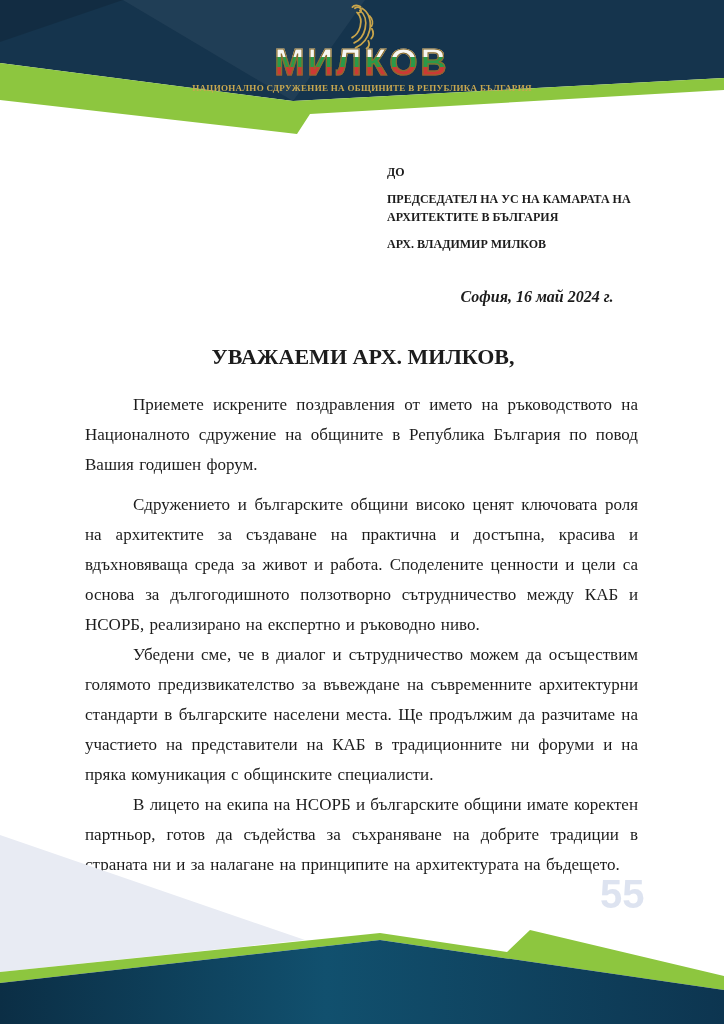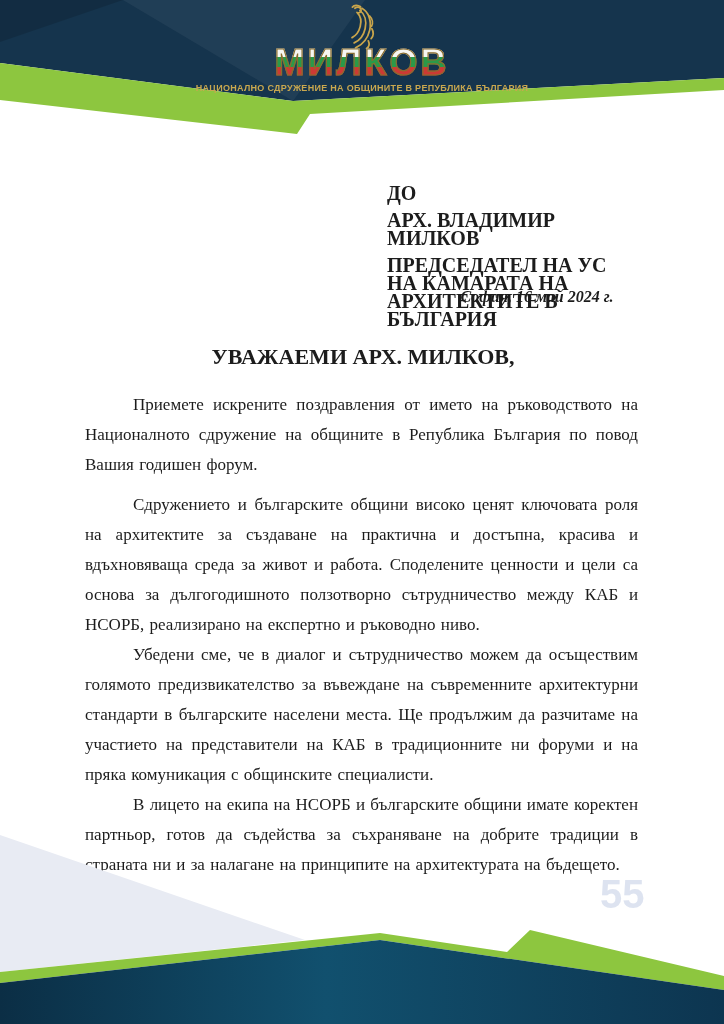--- a/index.html
+++ b/index.html
@@ -25,29 +25,29 @@
     position:absolute;left:0;top:42px;width:724px;
     font-family:"Liberation Sans","DejaVu Sans",sans-serif;
     font-size:36px;font-weight:800;letter-spacing:3px;
     background:linear-gradient(180deg,#f6f6f2 0%,#f6f6f2 36%,#2a9a49 36%,#2a9a49 60%,#cc3a34 60%,#cc3a34 100%);
     -webkit-background-clip:text;background-clip:text;
     color:transparent;
     -webkit-text-stroke:1.2px #8a6d2f;
   }
   .org-name{
     position:absolute;left:0;top:83px;width:724px;
-    font-family:Liberation Sans, sans-serif;
+    font-family:Liberation Serif, serif;
     font-size:9px;font-weight:bold;letter-spacing:.3px;
     color:#c9a84f;white-space:nowrap;
   }
 
   
   .recipient{
-    position:absolute;left:387px;top:184px;width:250px;
-    font-size:20px;font-weight:bold;line-height:18px;
+    position:absolute;left:387px;top:163px;width:250px;
+    font-size:12px;font-weight:bold;line-height:18px;
   }
   .recipient .row{margin-bottom:9px;}
   .dateline{
     position:absolute;left:387px;top:288px;width:300px;
     font-size:16px;font-weight:bold;font-style:italic;line-height:18px;text-align:center;
   }
   .salutation{
     position:absolute;left:163px;top:344px;width:400px;
     font-size:22px;font-weight:bold;text-align:center;
   }
@@ -92,22 +92,22 @@
   <div class="logo">
     <svg class="lion-gold" viewBox="0 0 90 130">
       <use href="#lion" stroke="#c9a54b" stroke-width="5"></use>
     </svg>
     <div class="org-abbr">МИЛКОВ</div>
     <div class="org-name">НАЦИОНАЛНО СДРУЖЕНИЕ НА ОБЩИНИТЕ В РЕПУБЛИКА БЪЛГАРИЯ</div>
   </div>
 
   <div class="recipient">
     <div class="row">ДО</div>
+    <div class="row">ПРЕДСЕДАТЕЛ НА УС НА КАМАРАТА НА АРХИТЕКТИТЕ В БЪЛГАРИЯ</div>
     <div class="row">АРХ. ВЛАДИМИР МИЛКОВ</div>
-    <div class="row">ПРЕДСЕДАТЕЛ НА УС НА КАМАРАТА НА АРХИТЕКТИТЕ В БЪЛГАРИЯ</div>
   </div>
   <div class="dateline">София, 16 май 2024 г.</div>
 
   <div class="salutation">УВАЖАЕМИ АРХ. МИЛКОВ,</div>
 
   <div class="bodytext">
     <p class="p1">Приемете искрените поздравления от името на ръководството на Националното сдружение на общините в Република България по повод Вашия годишен форум.</p>
     <p class="p2">Сдружението и българските общини високо ценят ключовата роля на архитектите за създаване на практична и достъпна, красива и вдъхновяваща среда за живот и работа. Споделените ценности и цели са основа за дългогодишното ползотворно сътрудничество между КАБ и НСОРБ, реализирано на експертно и ръководно ниво.</p>
     <p class="p3">Убедени сме, че в диалог и сътрудничество можем да осъществим голямото предизвикателство за въвеждане на съвременните архитектурни стандарти в българските населени места. Ще продължим да разчитаме на участието на представители на КАБ в традиционните ни форуми и на пряка комуникация с общинските специалисти.</p>
     <p class="p4">В лицето на екипа на НСОРБ и българските общини имате коректен партньор, готов да съдейства за съхраняване на добрите традиции в страната ни и за налагане на принципите на архитектурата на бъдещето.</p>

